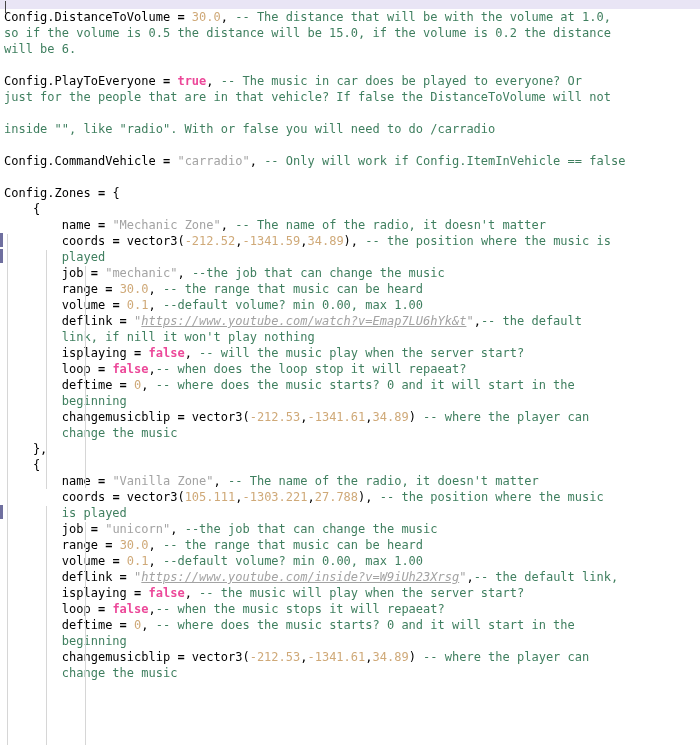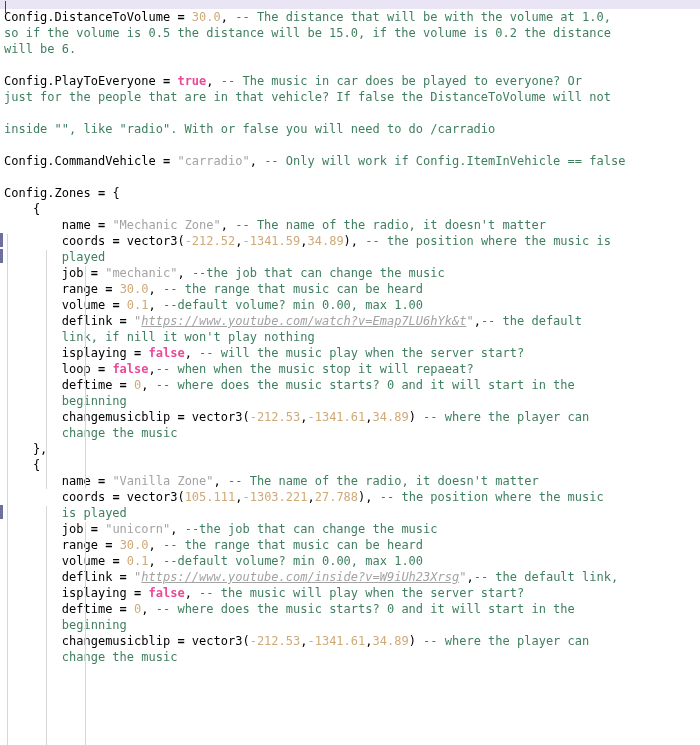--- a/index.html
+++ b/index.html
@@ -97,35 +97,36 @@
       <div class="code-line"><span class="t-plain">    {</span></div>
       <div class="code-line"><span class="t-plain">        name </span><span class="t-op">=</span><span class="t-plain"> </span><span class="t-string">"Mechanic Zone"</span><span class="t-plain">, </span><span class="t-comment">-- The name of the radio, it doesn't matter</span></div>
       <div class="code-line"><span class="t-plain">        coords </span><span class="t-op">=</span><span class="t-plain"> vector3(</span><span class="t-number">-212.52</span><span class="t-plain">,</span><span class="t-number">-1341.59</span><span class="t-plain">,</span><span class="t-number">34.89</span><span class="t-plain">), </span><span class="t-comment">-- the position where the music is</span></div>
       <div class="code-line"><span class="t-comment">        played</span></div>
       <div class="code-line"><span class="t-plain">        job </span><span class="t-op">=</span><span class="t-plain"> </span><span class="t-string">"mechanic"</span><span class="t-plain">, </span><span class="t-comment">--the job that can change the music</span></div>
       <div class="code-line"><span class="t-plain">        range </span><span class="t-op">=</span><span class="t-plain"> </span><span class="t-number">30.0</span><span class="t-plain">, </span><span class="t-comment">-- the range that music can be heard</span></div>
       <div class="code-line"><span class="t-plain">        volume </span><span class="t-op">=</span><span class="t-plain"> </span><span class="t-number">0.1</span><span class="t-plain">, </span><span class="t-comment">--default volume? min 0.00, max 1.00</span></div>
       <div class="code-line"><span class="t-plain">        deflink </span><span class="t-op">=</span><span class="t-plain"> </span><span class="t-string">"</span><span class="t-link">https://www.youtube.com/watch?v=Emap7LU6hYk&amp;t</span><span class="t-string">"</span><span class="t-plain">,</span><span class="t-comment">-- the default</span></div>
       <div class="code-line"><span class="t-comment">        link, if nill it won't play nothing</span></div>
       <div class="code-line"><span class="t-plain">        isplaying </span><span class="t-op">=</span><span class="t-plain"> </span><span class="t-keyword">false</span><span class="t-plain">, </span><span class="t-comment">-- will the music play when the server start?</span></div>
-      <div class="code-line"><span class="t-plain">        loop </span><span class="t-op">=</span><span class="t-plain"> </span><span class="t-keyword">false</span><span class="t-plain">,</span><span class="t-comment">-- when when the music stop it will repaeat?</span></div>
+      <div class="code-line"><span class="t-plain">        loop </span><span class="t-op">=</span><span class="t-plain"> </span><span class="t-keyword">false</span><span class="t-plain">,</span><span class="t-comment">-- when does the loop stop it will repaeat?</span></div>
       <div class="code-line"><span class="t-plain">        deftime </span><span class="t-op">=</span><span class="t-plain"> </span><span class="t-number">0</span><span class="t-plain">, </span><span class="t-comment">-- where does the music starts? 0 and it will start in the</span></div>
       <div class="code-line"><span class="t-comment">        beginning</span></div>
       <div class="code-line"><span class="t-plain">        changemusicblip </span><span class="t-op">=</span><span class="t-plain"> vector3(</span><span class="t-number">-212.53</span><span class="t-plain">,</span><span class="t-number">-1341.61</span><span class="t-plain">,</span><span class="t-number">34.89</span><span class="t-plain">) </span><span class="t-comment">-- where the player can</span></div>
       <div class="code-line"><span class="t-comment">        change the music</span></div>
       <div class="code-line"><span class="t-plain">    },</span></div>
       <div class="code-line"><span class="t-plain">    {</span></div>
       <div class="code-line"><span class="t-plain">        name </span><span class="t-op">=</span><span class="t-plain"> </span><span class="t-string">"Vanilla Zone"</span><span class="t-plain">, </span><span class="t-comment">-- The name of the radio, it doesn't matter</span></div>
       <div class="code-line"><span class="t-plain">        coords </span><span class="t-op">=</span><span class="t-plain"> vector3(</span><span class="t-number">105.111</span><span class="t-plain">,</span><span class="t-number">-1303.221</span><span class="t-plain">,</span><span class="t-number">27.788</span><span class="t-plain">), </span><span class="t-comment">-- the position where the music</span></div>
       <div class="code-line"><span class="t-comment">        is played</span></div>
       <div class="code-line"><span class="t-plain">        job </span><span class="t-op">=</span><span class="t-plain"> </span><span class="t-string">"unicorn"</span><span class="t-plain">, </span><span class="t-comment">--the job that can change the music</span></div>
       <div class="code-line"><span class="t-plain">        range </span><span class="t-op">=</span><span class="t-plain"> </span><span class="t-number">30.0</span><span class="t-plain">, </span><span class="t-comment">-- the range that music can be heard</span></div>
       <div class="code-line"><span class="t-plain">        volume </span><span class="t-op">=</span><span class="t-plain"> </span><span class="t-number">0.1</span><span class="t-plain">, </span><span class="t-comment">--default volume? min 0.00, max 1.00</span></div>
       <div class="code-line"><span class="t-plain">        deflink </span><span class="t-op">=</span><span class="t-plain"> </span><span class="t-string">"</span><span class="t-link">https://www.youtube.com/inside?v=W9iUh23Xrsg</span><span class="t-string">"</span><span class="t-plain">,</span><span class="t-comment">-- the default link,</span></div>
       <div class="code-line"><span class="t-plain">        isplaying </span><span class="t-op">=</span><span class="t-plain"> </span><span class="t-keyword">false</span><span class="t-plain">, </span><span class="t-comment">-- the music will play when the server start?</span></div>
+      <div class="code-line"><span class="t-plain">        loop </span><span class="t-op">=</span><span class="t-plain"> </span><span class="t-keyword">false</span><span class="t-plain">,</span><span class="t-comment">-- when the music stops it will repaeat?</span></div>
       <div class="code-line"><span class="t-plain">        deftime </span><span class="t-op">=</span><span class="t-plain"> </span><span class="t-number">0</span><span class="t-plain">, </span><span class="t-comment">-- where does the music starts? 0 and it will start in the</span></div>
       <div class="code-line"><span class="t-comment">        beginning</span></div>
       <div class="code-line"><span class="t-plain">        changemusicblip </span><span class="t-op">=</span><span class="t-plain"> vector3(</span><span class="t-number">-212.53</span><span class="t-plain">,</span><span class="t-number">-1341.61</span><span class="t-plain">,</span><span class="t-number">34.89</span><span class="t-plain">) </span><span class="t-comment">-- where the player can</span></div>
       <div class="code-line"><span class="t-comment">        change the music</span></div>
     </div>
 
 <div class="guide" style="left: 7px; top: 234px; height: 270px;"></div>
     <div class="guide" style="left: 7px; top: 504px; height: 241px;"></div>
     <div class="guide" style="left: 46px; top: 250px; height: 239px;"></div>
     <div class="guide" style="left: 46px; top: 506px; height: 239px;"></div>

